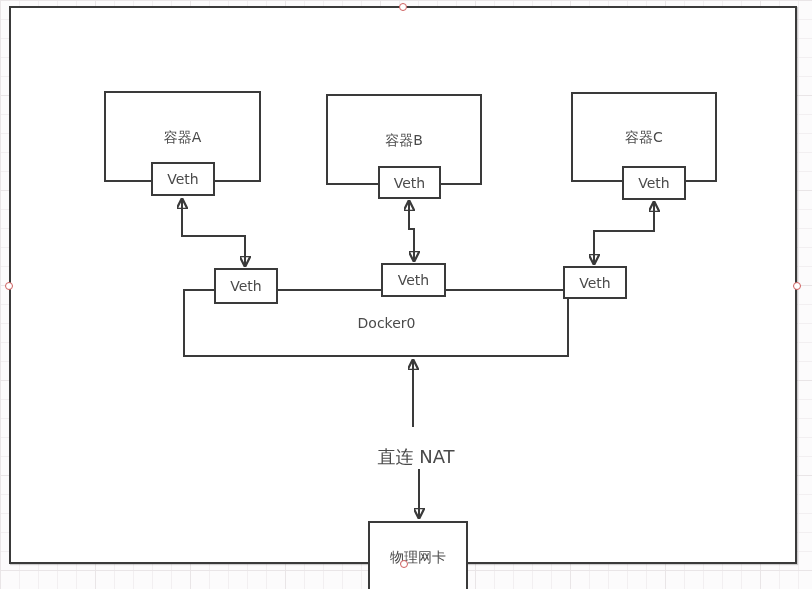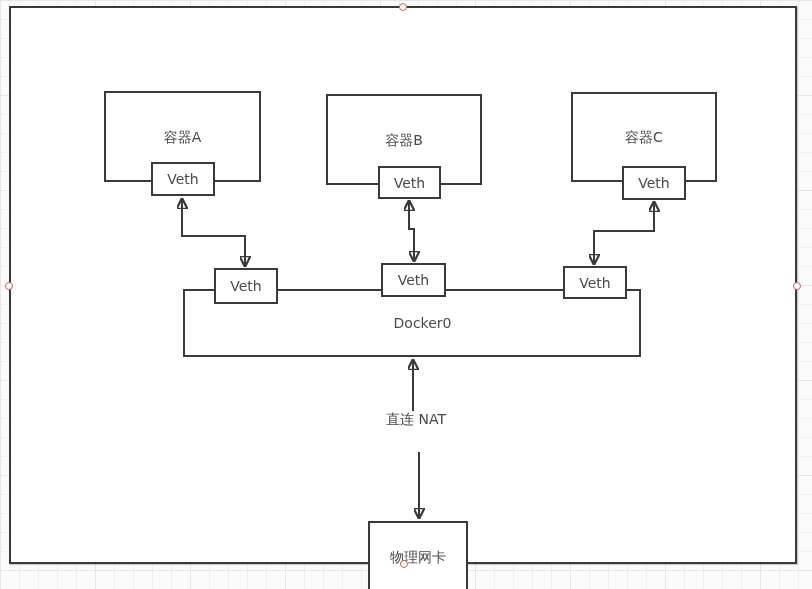--- a/index.html
+++ b/index.html
@@ -56,39 +56,39 @@
     z-index: 5;
   }
   .shape .lbl { white-space: nowrap; }
 
   .n-container-a { left: 104px; top: 91px;  width: 157px; height: 91px; z-index: 4; }
   .n-container-b { left: 326px; top: 94px;  width: 156px; height: 91px; z-index: 4; }
   .n-container-c { left: 571px; top: 92px;  width: 146px; height: 90px; z-index: 4; }
   .n-veth-a      { left: 151px; top: 162px; width: 64px;  height: 34px; z-index: 6; }
   .n-veth-b      { left: 378px; top: 166px; width: 63px;  height: 33px; z-index: 6; }
   .n-veth-c      { left: 622px; top: 166px; width: 64px;  height: 34px; z-index: 6; }
-  .n-docker0     { left: 183px; top: 289px; width: 458px; height: 68px; z-index: 3; padding-left: 21px; }
+  .n-docker0     { left: 183px; top: 289px; width: 386px; height: 68px; z-index: 3; padding-left: 21px; }
   .n-bveth-l     { left: 214px; top: 268px; width: 64px;  height: 36px; z-index: 6; }
   .n-bveth-c     { left: 381px; top: 263px; width: 65px;  height: 34px; z-index: 6; }
   .n-bveth-r     { left: 563px; top: 266px; width: 64px;  height: 33px; z-index: 6; }
   .n-nic         { left: 368px; top: 521px; width: 100px; height: 72px; z-index: 5; }
 
   .edge-layer {
     position: absolute;
     left: 0; top: 0;
     z-index: 10;
   }
   .edge-layer path { stroke: #3a3a3a; stroke-width: 2; fill: none; }
 
   .edge-label {
     position: absolute;
-    left: 416px; top: 420px;
+    left: 416px; top: 457px;
     transform: translate(-50%, -50%);
     color: #4a4a4a;
-    font-size: 14px;
+    font-size: 18px;
     white-space: nowrap;
     z-index: 12;
     background: #ffffff;
     padding: 0 2px;
   }
 </style>
 </head>
 <body>
 
 <div class="canvas">

